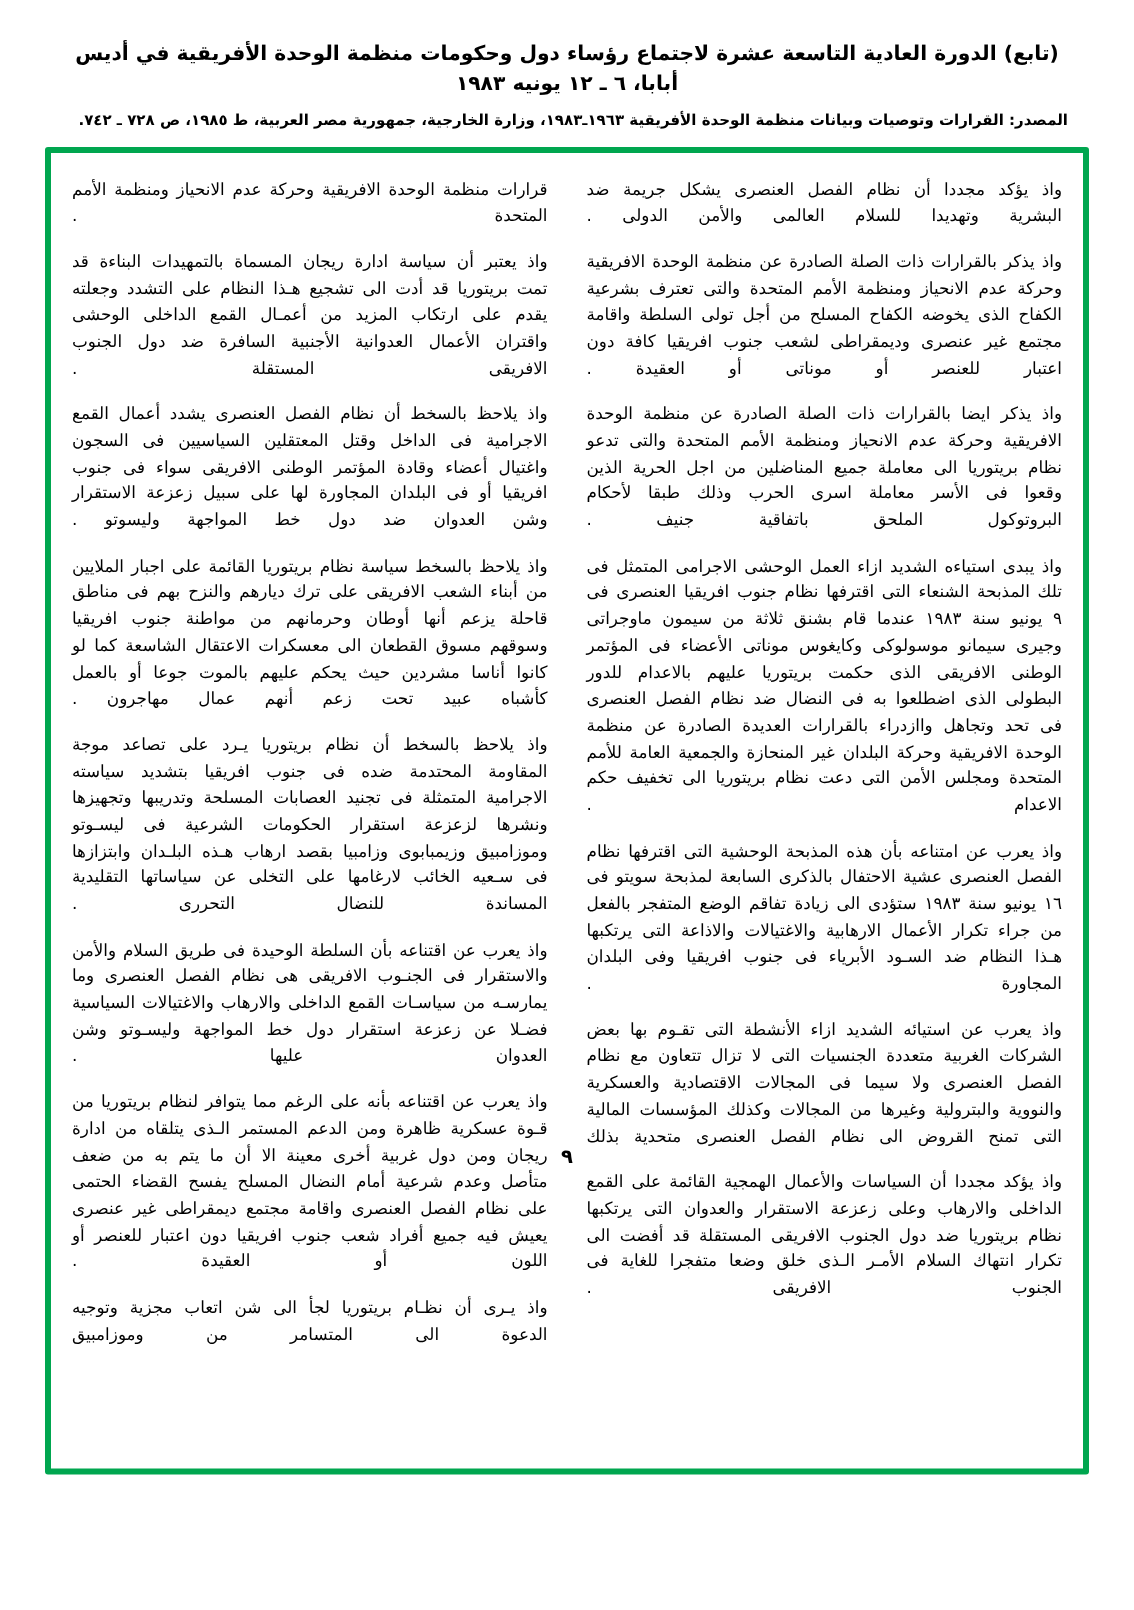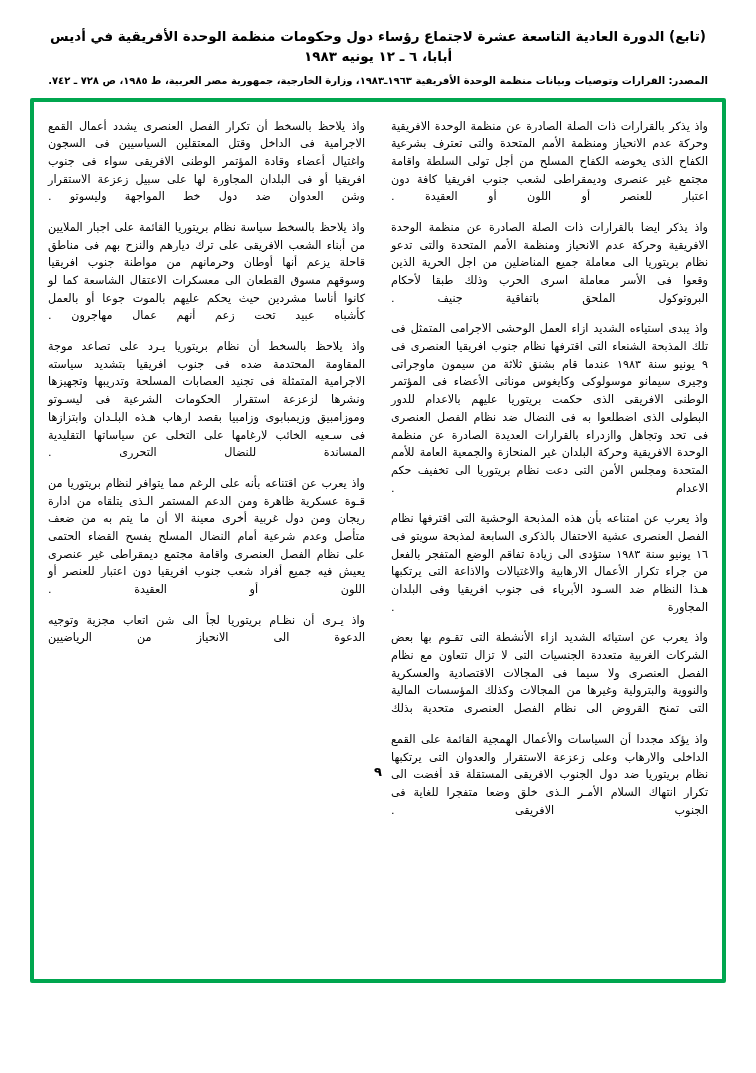--- a/index.html
+++ b/index.html
@@ -24,21 +24,20 @@
   }
   .doc-title {
     text-align: center;
     font-size: 13.5px;
     font-weight: bold;
     color: #000;
     line-height: 1.5;
     margin: 0 14px 6px 14px;
   }
   .doc-source {
-    text-align: center;
     font-size: 10px;
     font-weight: bold;
     color: #000;
     line-height: 1.5;
     margin: 0 14px 10px 14px;
   }
   .frame {
     border: 4px solid #00a64f;
     border-radius: 2px;
     padding: 16px 14px 18px 14px;
@@ -84,34 +83,38 @@
 
 <div class="page">
 
   <div class="doc-title">(تابع) الدورة العادية التاسعة عشرة لاجتماع رؤساء دول وحكومات منظمة الوحدة الأفريقية في أديس أبابا، ٦ ـ ١٢ يونيه ١٩٨٣</div>
   <div class="doc-source">المصدر: القرارات وتوصيات وبيانات منظمة الوحدة الأفريقية ١٩٦٣ـ١٩٨٣، وزارة الخارجية، جمهورية مصر العربية، ط ١٩٨٥، ص ٧٢٨ ـ ٧٤٢.</div>
 
   <div class="frame">
     <div class="columns">
 
       <div class="col">
-        <p class="para">واذ يذكر بالقرارات ذات الصلة الصادرة عن منظمة الوحدة الافريقية وحركة عدم الانحياز ومنظمة الأمم المتحدة والتى تعترف بشرعية الكفاح الذى يخوضه الكفاح المسلح من أجل تولى السلطة واقامة مجتمع غير عنصرى وديمقراطى لشعب جنوب افريقيا كافة دون اعتبار للعنصر أو اللون أو العقيدة .</p>
+        <p class="para">واذ يؤكد مجددا أن نظام الفصل العنصرى يشكل جريمة ضد البشرية وتهديدا للسلام العالمى والأمن الدولى .</p>
+        <p class="para">واذ يذكر بالقرارات ذات الصلة الصادرة عن منظمة الوحدة الافريقية وحركة عدم الانحياز ومنظمة الأمم المتحدة والتى تعترف بشرعية الكفاح الذى يخوضه الكفاح المسلح من أجل تولى السلطة واقامة مجتمع غير عنصرى وديمقراطى لشعب جنوب افريقيا كافة دون اعتبار للعنصر أو موناتى أو العقيدة .</p>
         <p class="para">واذ يذكر ايضا بالقرارات ذات الصلة الصادرة عن منظمة الوحدة الافريقية وحركة عدم الانحياز ومنظمة الأمم المتحدة والتى تدعو نظام بريتوريا الى معاملة جميع المناضلين من اجل الحرية الذين وقعوا فى الأسر معاملة اسرى الحرب وذلك طبقا لأحكام البروتوكول الملحق باتفاقية جنيف .</p>
         <p class="para">واذ يبدى استياءه الشديد ازاء العمل الوحشى الاجرامى المتمثل فى تلك المذبحة الشنعاء التى اقترفها نظام جنوب افريقيا العنصرى فى ٩ يونيو سنة ١٩٨٣ عندما قام بشنق ثلاثة من سيمون ماوجراتى وجيرى سيمانو موسولوكى وكايغوس موناتى الأعضاء فى المؤتمر الوطنى الافريقى الذى حكمت بريتوريا عليهم بالاعدام للدور البطولى الذى اضطلعوا به فى النضال ضد نظام الفصل العنصرى فى تحد وتجاهل واازدراء بالقرارات العديدة الصادرة عن منظمة الوحدة الافريقية وحركة البلدان غير المنحازة والجمعية العامة للأمم المتحدة ومجلس الأمن التى دعت نظام بريتوريا الى تخفيف حكم الاعدام .</p>
         <p class="para">واذ يعرب عن امتناعه بأن هذه المذبحة الوحشية التى اقترفها نظام الفصل العنصرى عشية الاحتفال بالذكرى السابعة لمذبحة سويتو فى ١٦ يونيو سنة ١٩٨٣ ستؤدى الى زيادة تفاقم الوضع المتفجر بالفعل من جراء تكرار الأعمال الارهابية والاغتيالات والاذاعة التى يرتكبها هـذا النظام ضد السـود الأبرياء فى جنوب افريقيا وفى البلدان المجاورة .</p>
         <p class="para">واذ يعرب عن استيائه الشديد ازاء الأنشطة التى تقـوم بها بعض الشركات الغربية متعددة الجنسيات التى لا تزال تتعاون مع نظام الفصل العنصرى ولا سيما فى المجالات الاقتصادية والعسكرية والنووية والبترولية وغيرها من المجالات وكذلك المؤسسات المالية التى تمنح القروض الى نظام الفصل العنصرى متحدية بذلك</p>
         <p class="para">واذ يؤكد مجددا أن السياسات والأعمال الهمجية القائمة على القمع الداخلى والارهاب وعلى زعزعة الاستقرار والعدوان التى يرتكبها نظام بريتوريا ضد دول الجنوب الافريقى المستقلة قد أفضت الى تكرار انتهاك السلام الأمـر الـذى خلق وضعا متفجرا للغاية فى الجنوب الافريقى .</p>
       </div>
 
       <div class="col">
-        <p class="para">واذ يلاحظ بالسخط أن تكرار الفصل العنصرى يشدد أعمال القمع الاجرامية فى الداخل وقتل المعتقلين السياسيين فى السجون واغتيال أعضاء وقادة المؤتمر الوطنى الافريقى سواء فى جنوب افريقيا أو فى البلدان المجاورة لها على سبيل زعزعة الاستقرار وشن العدوان ضد دول خط المواجهة وليسوتو .</p>
+        <p class="para">قرارات منظمة الوحدة الافريقية وحركة عدم الانحياز ومنظمة الأمم المتحدة .</p>
+        <p class="para">واذ يعتبر أن سياسة ادارة ريجان المسماة بالتمهيدات البناءة قد تمت بريتوريا قد أدت الى تشجيع هـذا النظام على التشدد وجعلته يقدم على ارتكاب المزيد من أعمـال القمع الداخلى الوحشى واقتران الأعمال العدوانية الأجنبية السافرة ضد دول الجنوب الافريقى المستقلة .</p>
+        <p class="para">واذ يلاحظ بالسخط أن نظام الفصل العنصرى يشدد أعمال القمع الاجرامية فى الداخل وقتل المعتقلين السياسيين فى السجون واغتيال أعضاء وقادة المؤتمر الوطنى الافريقى سواء فى جنوب افريقيا أو فى البلدان المجاورة لها على سبيل زعزعة الاستقرار وشن العدوان ضد دول خط المواجهة وليسوتو .</p>
         <p class="para">واذ يلاحظ بالسخط سياسة نظام بريتوريا القائمة على اجبار الملايين من أبناء الشعب الافريقى على ترك ديارهم والنزح بهم فى مناطق قاحلة يزعم أنها أوطان وحرمانهم من مواطنة جنوب افريقيا وسوقهم مسوق القطعان الى معسكرات الاعتقال الشاسعة كما لو كانوا أناسا مشردين حيث يحكم عليهم بالموت جوعا أو بالعمل كأشباه عبيد تحت زعم أنهم عمال مهاجرون .</p>
         <p class="para">واذ يلاحظ بالسخط أن نظام بريتوريا يـرد على تصاعد موجة المقاومة المحتدمة ضده فى جنوب افريقيا بتشديد سياسته الاجرامية المتمثلة فى تجنيد العصابات المسلحة وتدريبها وتجهيزها ونشرها لزعزعة استقرار الحكومات الشرعية فى ليسـوتو وموزامبيق وزيمبابوى وزامبيا بقصد ارهاب هـذه البلـدان وابتزازها فى سـعيه الخائب لارغامها على التخلى عن سياساتها التقليدية المساندة للنضال التحررى .</p>
+        <p class="para">واذ يعرب عن اقتناعه بأن السلطة الوحيدة فى طريق السلام والأمن والاستقرار فى الجنـوب الافريقى هى نظام الفصل العنصرى وما يمارسـه من سياسـات القمع الداخلى والارهاب والاغتيالات السياسية فضـلا عن زعزعة استقرار دول خط المواجهة وليسـوتو وشن العدوان عليها .</p>
         <p class="para">واذ يعرب عن اقتناعه بأنه على الرغم مما يتوافر لنظام بريتوريا من قـوة عسكرية ظاهرة ومن الدعم المستمر الـذى يتلقاه من ادارة ريجان ومن دول غربية أخرى معينة الا أن ما يتم به من ضعف متأصل وعدم شرعية أمام النضال المسلح يفسح القضاء الحتمى على نظام الفصل العنصرى واقامة مجتمع ديمقراطى غير عنصرى يعيش فيه جميع أفراد شعب جنوب افريقيا دون اعتبار للعنصر أو اللون أو العقيدة .</p>
-        <p class="para">واذ يـرى أن نظـام بريتوريا لجأ الى شن اتعاب مجزية وتوجيه الدعوة الى الانحياز من الرياضيين</p>
+        <p class="para">واذ يـرى أن نظـام بريتوريا لجأ الى شن اتعاب مجزية وتوجيه الدعوة الى المتسامر من وموزامبيق</p>
       </div>
 
     </div>
   </div>
 
   <div class="page-number">٩</div>
 
 </div>
 
 </body></html>

